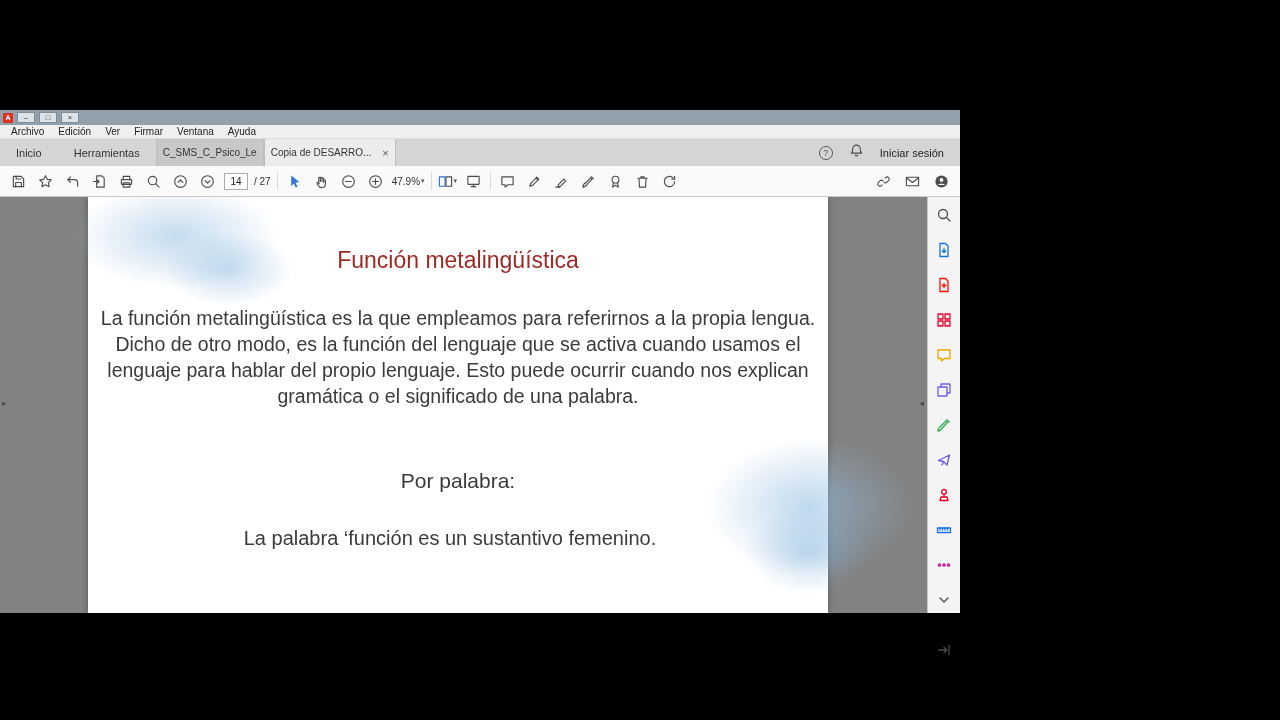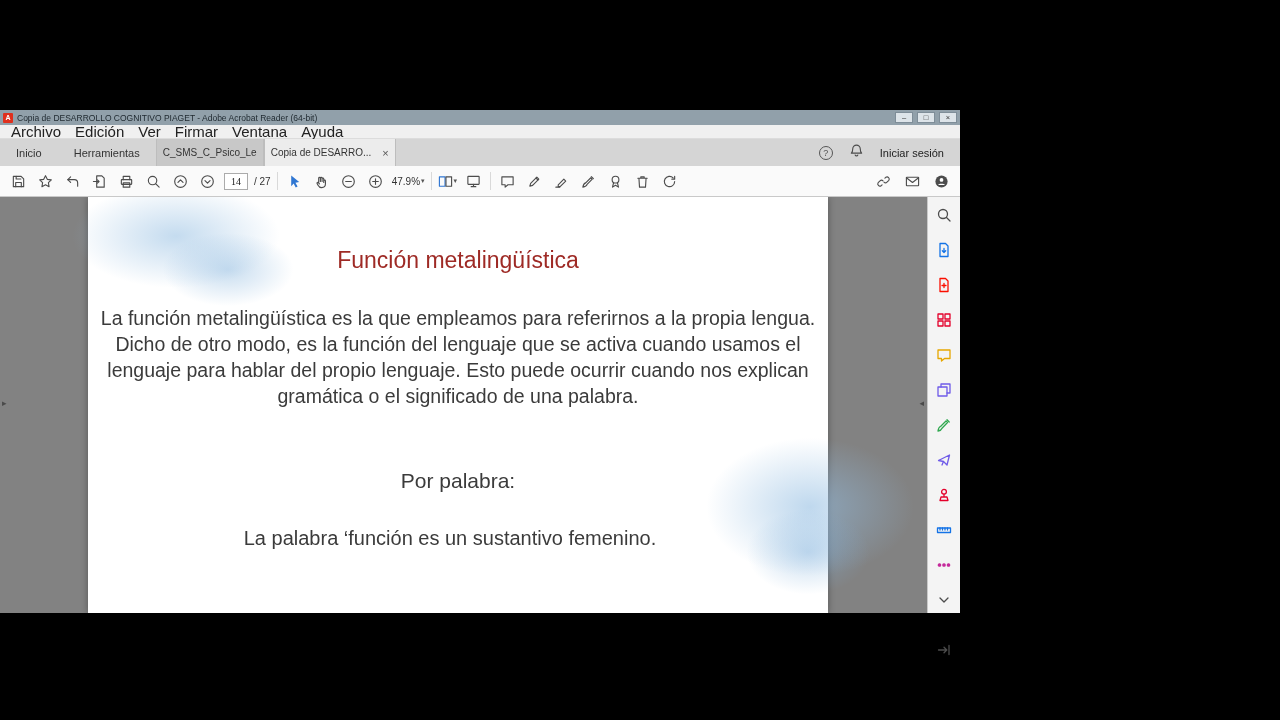--- a/index.html
+++ b/index.html
@@ -12,42 +12,42 @@
   .titlebar{position:absolute;left:0;top:0;width:100%;height:15px;background:#91a0aa;
     display:flex;align-items:center;gap:4px;padding:0 3px}
   .app-logo{width:10px;height:10px;background:#e0301e;color:#fff;font-size:7px;font-weight:bold;
     display:flex;align-items:center;justify-content:center;border-radius:1px}
   .titlebar .title{flex:1;font-size:8.5px;color:#1d272e;white-space:nowrap;overflow:hidden}
   .winbtn{width:18px;height:11px;background:#dde4e9;border:1px solid #7e8d98;color:#333;
     font-size:7.5px;line-height:9px;display:flex;align-items:center;justify-content:center}
 
   .menubar{position:absolute;left:0;top:15px;width:100%;height:14px;background:#f0f0f0;
     display:flex;align-items:center;padding-left:4px;border-bottom:1px solid #dcdcdc}
-  .menu-item{font-size:15px;color:#222;padding:16px 7px;cursor:default}
+  .menu-item{font-size:10px;color:#222;padding:16px 7px;cursor:default}
 
   .tabbar{position:absolute;left:0;top:29px;width:100%;height:27px;background:#d5d5d5;
     display:flex;align-items:stretch}
   .tab-plain{font-size:11px;color:#333;padding:0 16px;display:flex;align-items:center}
   .doc-tab{width:108px;border-left:1px solid #bdbdbd;border-right:1px solid #bdbdbd;
     background:#c8c8c8;font-size:10px;color:#333;display:flex;align-items:center;padding:0 6px;gap:4px}
   .doc-tab.active{background:#ececec;width:132px}
   .doc-tab .label{flex:1;white-space:nowrap;overflow:hidden}
   .tab-close{font-size:11px;color:#555;line-height:10px}
   .tabbar-right{margin-left:auto;display:flex;align-items:center;gap:16px;padding-right:16px}
   .help-circle{width:14px;height:14px;border:1.3px solid #555;border-radius:50%;font-size:9px;
     color:#555;display:flex;align-items:center;justify-content:center}
   .signin{font-size:11px;color:#222}
 
   .toolbar{position:absolute;left:0;top:56px;width:100%;height:31px;background:#fafafa;
     border-bottom:1px solid #c9c9c9;display:flex;align-items:center;padding:0 8px;gap:6px}
   .tbtn{width:21px;height:22px;display:flex;align-items:center;justify-content:center;gap:1px}
   .sep{width:1px;height:18px;background:#d9d9d9}
   .i{width:15px;height:15px;fill:none;stroke:#4c4c4c;stroke-width:1.2;stroke-linecap:round;stroke-linejoin:round}
   .pagebox{width:24px;height:17px;border:1px solid #ababab;background:#fff;font-size:10px;
-    text-align:center;color:#222;font-family:Liberation Serif, serif}
+    text-align:center;color:#222;font-family:Liberation Sans, sans-serif}
   .smalltext{font-size:10px;color:#333;white-space:nowrap}
   .caret{font-size:7px;color:#555}
   .toolbar-right{margin-left:auto;display:flex;align-items:center;gap:8px}
 
   
   .docpane{position:absolute;left:0;top:87px;right:33px;bottom:0;background:#828282;overflow:hidden}
   .page{position:absolute;left:88px;top:0;width:740px;height:416px;background:#fff;
     box-shadow:0 0 7px rgba(0,0,0,.35)}
   .cloud{position:absolute;pointer-events:none}
   .c1{left:-20px;top:-15px;width:240px;height:120px;
@@ -103,21 +103,20 @@
 </style>
 </head>
 <body>
 
 <div style="position:absolute;inset:0;background:#000">
 
   <div id="win">
 
     <div class="titlebar">
       <span class="app-logo">A</span>
-      <span class="title">Copia de DESARROLLO COGNITIVO PIAGET - Adobe Acrobat Reader (64-bit)</span>
       <span class="winbtn">–</span>
       <span class="winbtn">□</span>
       <span class="winbtn">×</span>
     </div>
 
     <div class="menubar">
       <span class="menu-item">Archivo</span>
       <span class="menu-item">Edición</span>
       <span class="menu-item">Ver</span>
       <span class="menu-item">Firmar</span>

